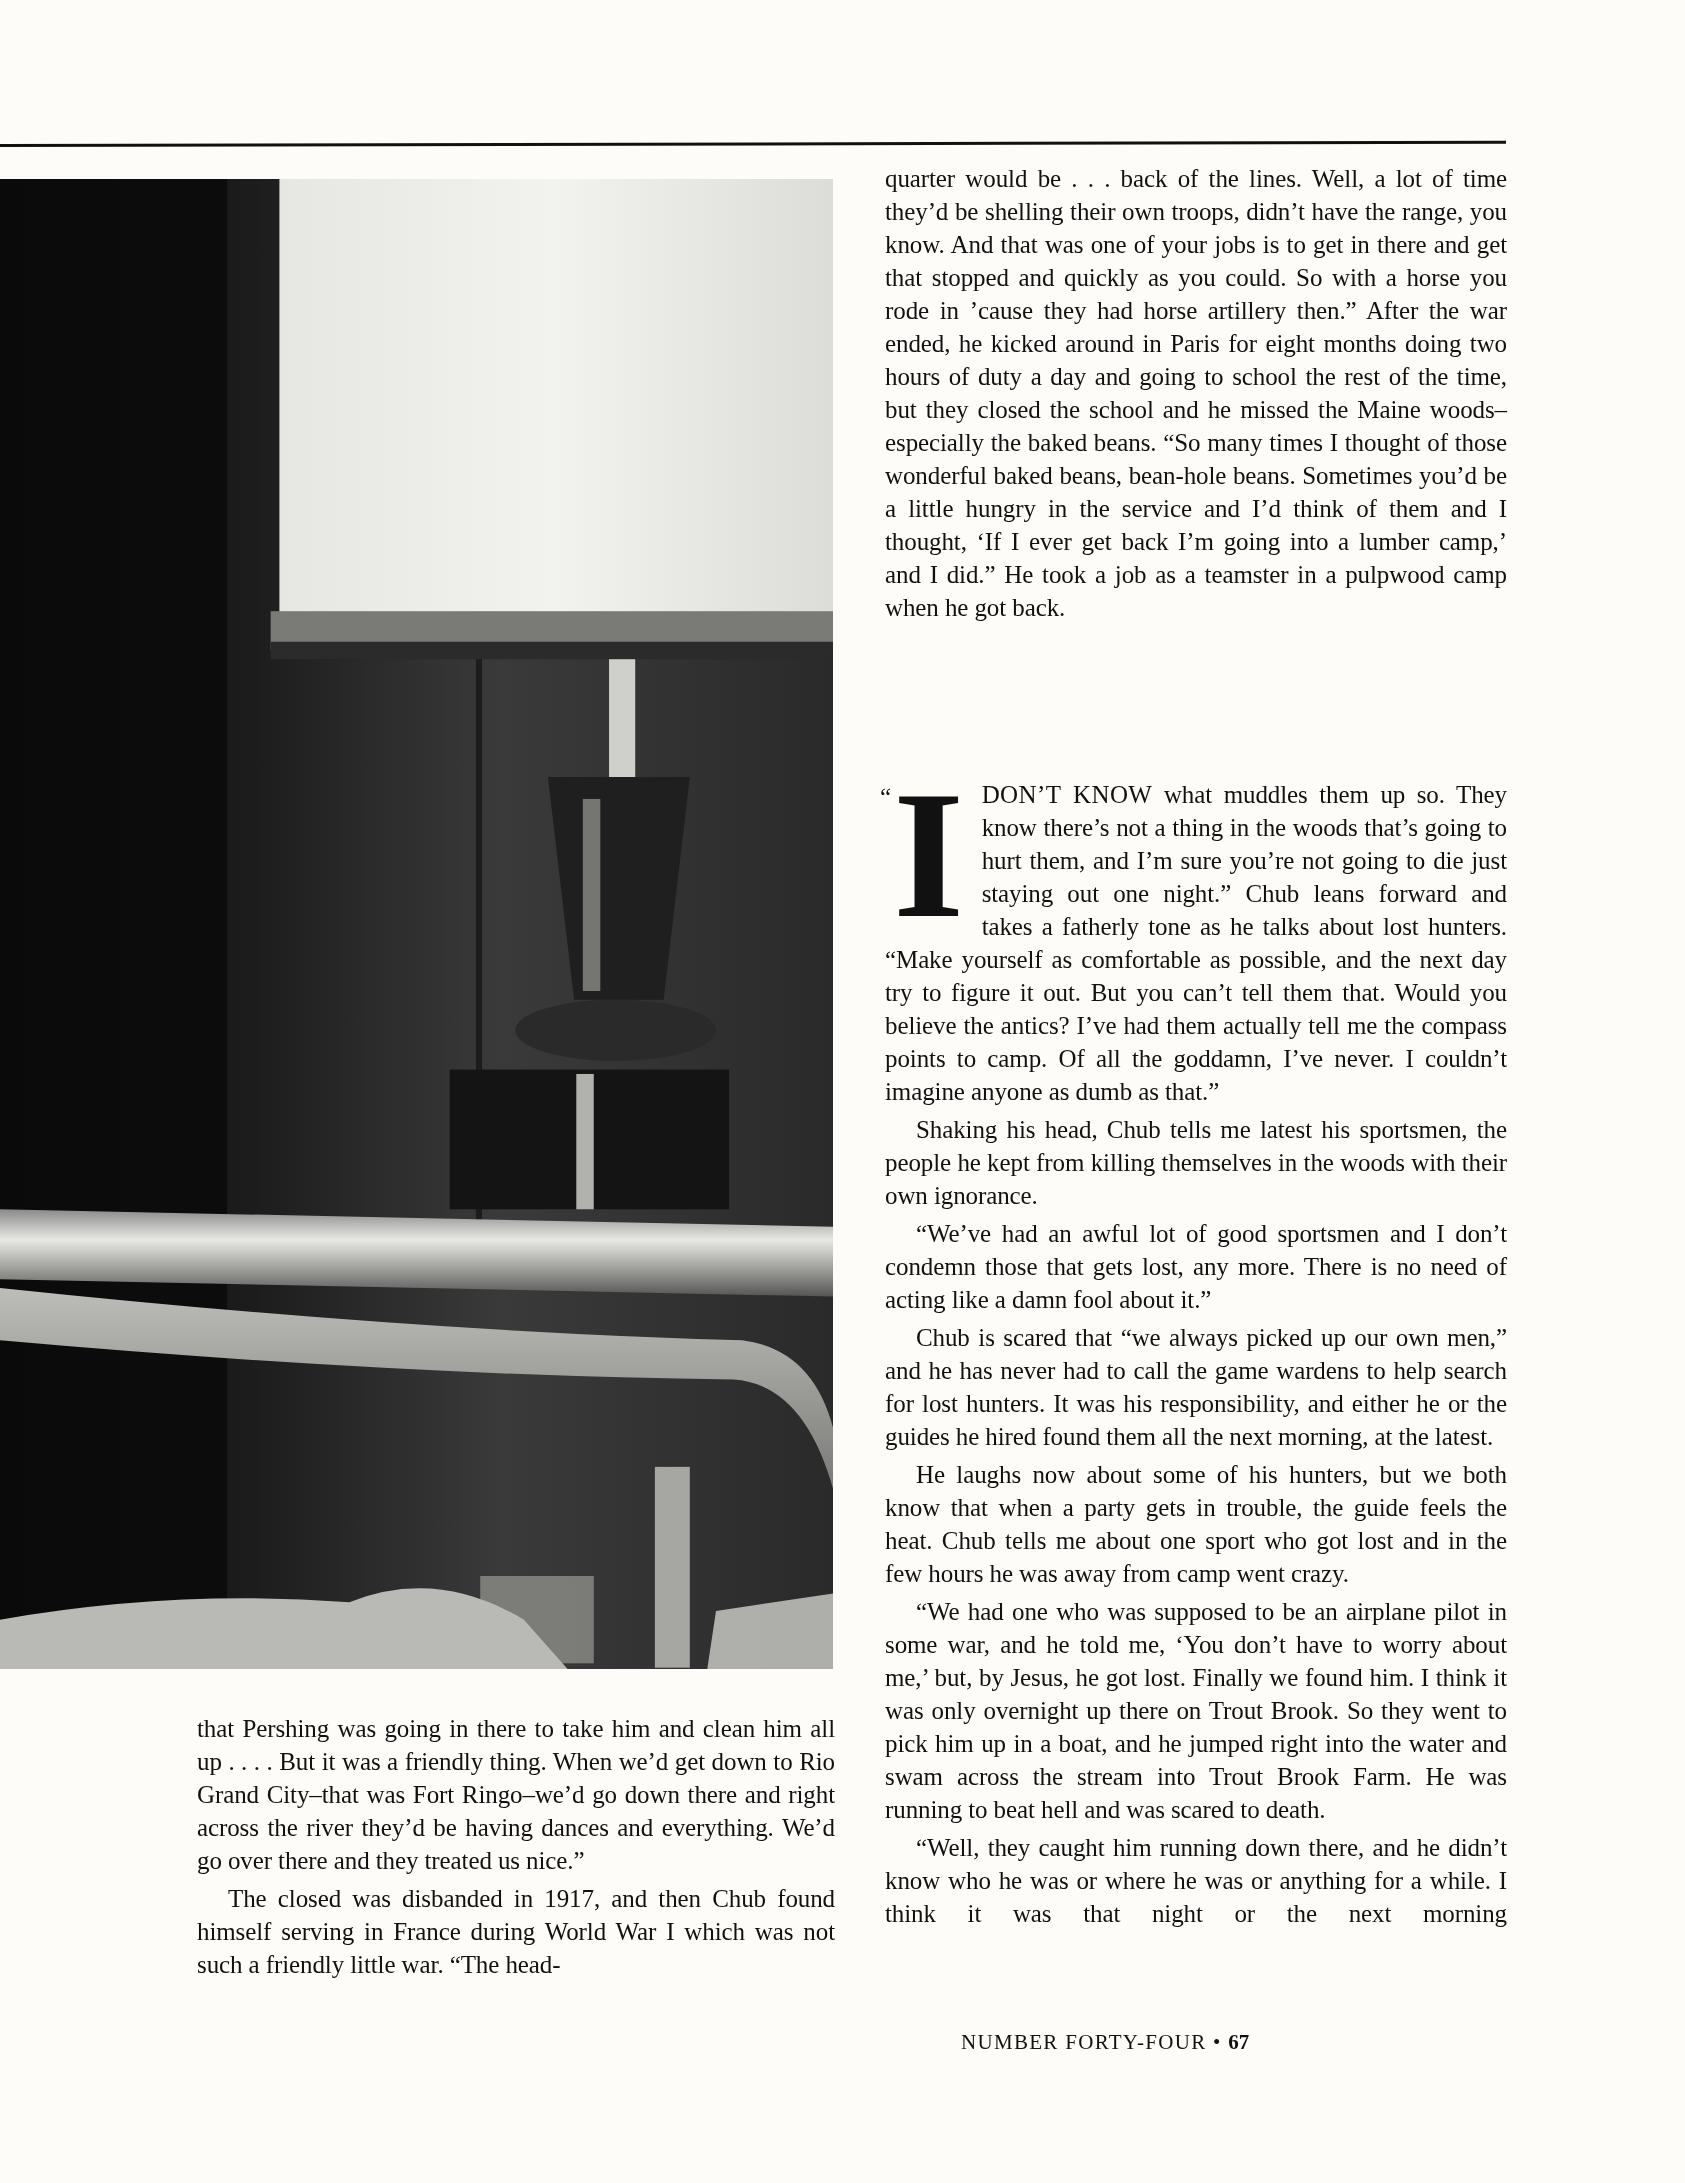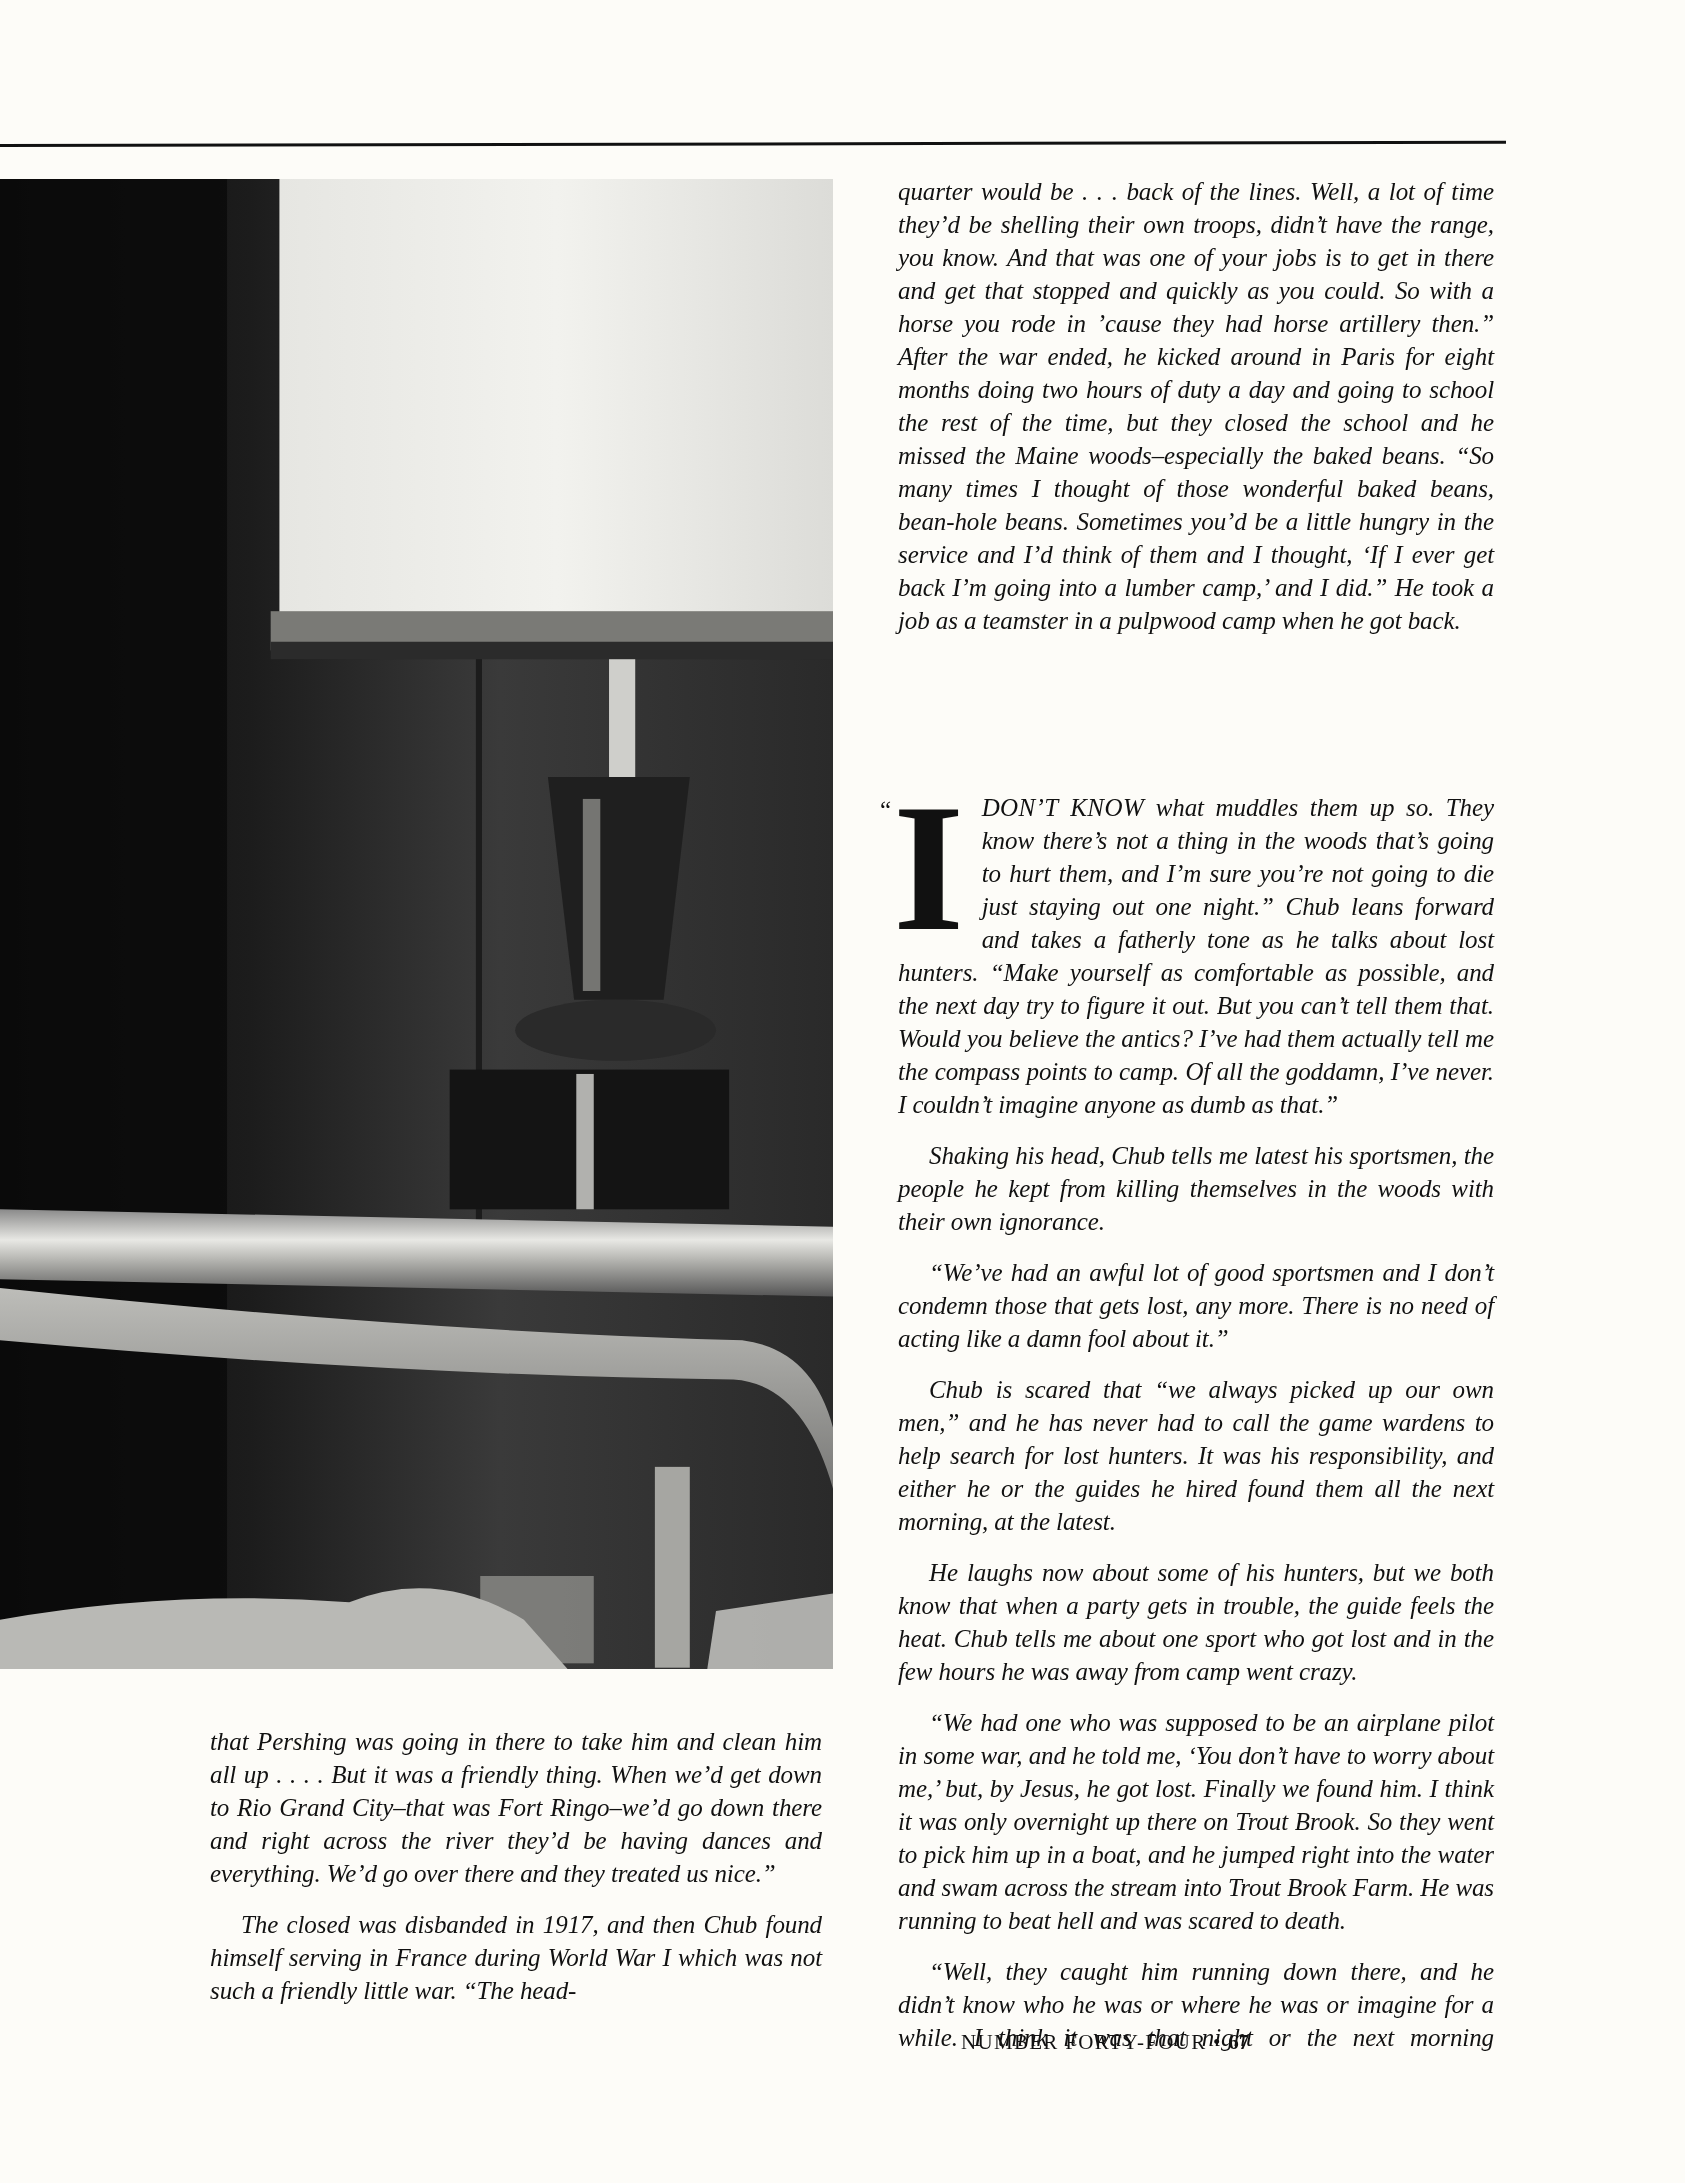--- a/index.html
+++ b/index.html
@@ -20,21 +20,21 @@
     }
     .photo svg { width: 100%; height: 100%; display: block; }
 
     
     .col {
       position: absolute;
       font-size: 25px; line-height: 33px;
       text-align: justify; hyphens: none;
       letter-spacing: -0.1px;
     }
-    .col p { margin: 18px; font-style: italic; }
+    .col p { margin: 5px; }
     .col p.indent { text-indent: 31px; }
     .col-right { left: 880px; top: 157px; width: 632px; }
     .col-right-2 { left: 880px; top: 773px; width: 632px; }
     .col-left { left: 192px; top: 1707px; width: 648px; }
 
     .dropcap-wrap { position: relative; }
     .dropcap-quote {
       position: absolute; left: 0; top: 1.7px; font-size: 25px; line-height: 33px;
     }
     .dropcap {
@@ -112,21 +112,21 @@
   <div class="dropcap-wrap">
     <span class="dropcap-quote">“</span>
     <span class="dropcap">I</span>
     <p><span class="smallcaps">DON’T KNOW</span><span> what muddles them up so. They know there’s not a thing in the woods that’s going to hurt them, and I’m sure you’re not going to die just staying out one night.” Chub leans forward and takes a fatherly tone as he talks about lost hunters. “Make yourself as comfortable as possible, and the next day try to figure it out. But you can’t tell them that. Would you believe the antics? I’ve had them actually tell me the compass points to camp. Of all the goddamn, I’ve never. I couldn’t imagine anyone as dumb as that.”</span></p>
   </div>
   <p class="indent">Shaking his head, Chub tells me latest his sportsmen, the people he kept from killing themselves in the woods with their own ignorance.</p>
   <p class="indent">“We’ve had an awful lot of good sportsmen and I don’t condemn those that gets lost, any more. There is no need of acting like a damn fool about it.”</p>
   <p class="indent">Chub is scared that “we always picked up our own men,” and he has never had to call the game wardens to help search for lost hunters. It was his responsibility, and either he or the guides he hired found them all the next morning, at the latest.</p>
   <p class="indent">He laughs now about some of his hunters, but we both know that when a party gets in trouble, the guide feels the heat. Chub tells me about one sport who got lost and in the few hours he was away from camp went crazy.</p>
   <p class="indent">“We had one who was supposed to be an airplane pilot in some war, and he told me, ‘You don’t have to worry about me,’ but, by Jesus, he got lost. Finally we found him. I think it was only overnight up there on Trout Brook. So they went to pick him up in a boat, and he jumped right into the water and swam across the stream into Trout Brook Farm. He was running to beat hell and was scared to death.</p>
-  <p class="indent" style="text-align-last: justify;">“Well, they caught him running down there, and he didn’t know who he was or where he was or imagine for a while. I think it was that night or the next morning</p>
+  <p class="indent" style="text-align-last: justify;">“Well, they caught him running down there, and he didn’t know who he was or where he was or anything for a while. I think it was that night or the next morning</p>
 </div>
 
 <div class="col col-left">
   <p>that Pershing was going in there to take him and clean him all up . . . . But it was a friendly thing. When we’d get down to Rio Grand City–that was Fort Ringo–we’d go down there and right across the river they’d be having dances and everything. We’d go over there and they treated us nice.”</p>
   <p class="indent">The closed was disbanded in 1917, and then Chub found himself serving in France during World War I which was not such a friendly little war. “The head-</p>
 </div>
 
 <div class="folio">
   <span>NUMBER FORTY-FOUR</span>
   <span>•</span>

